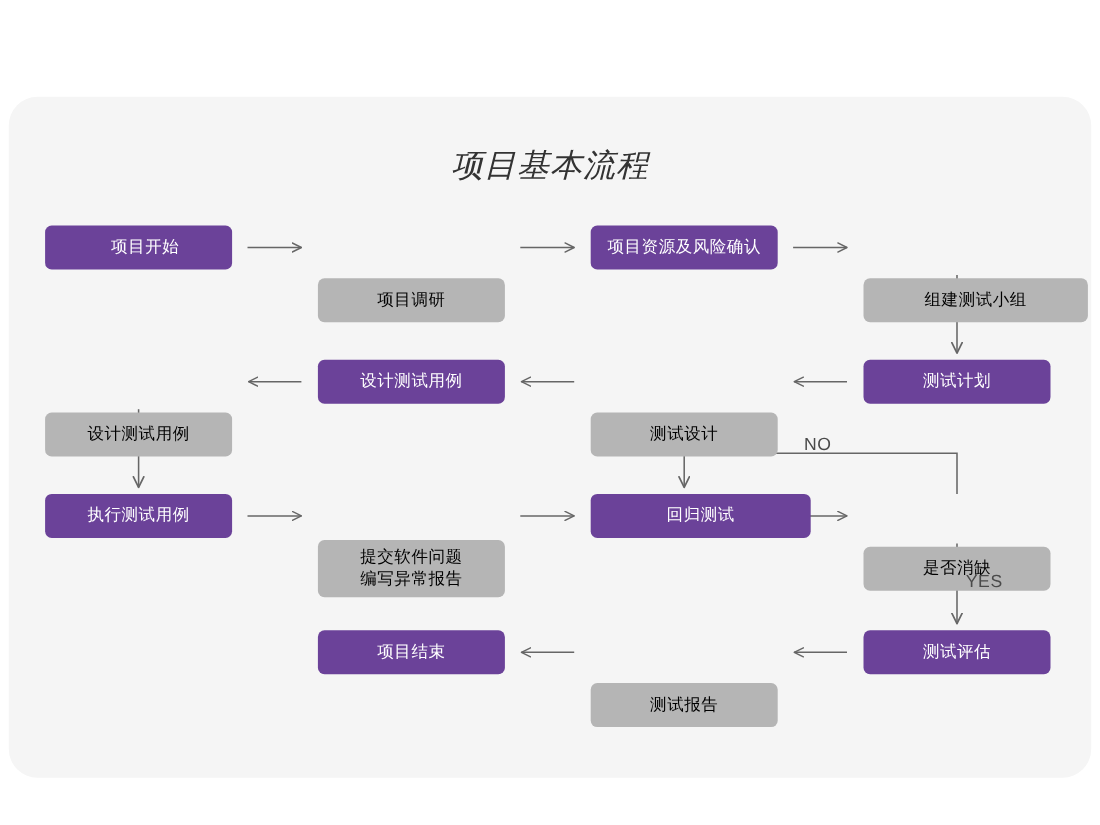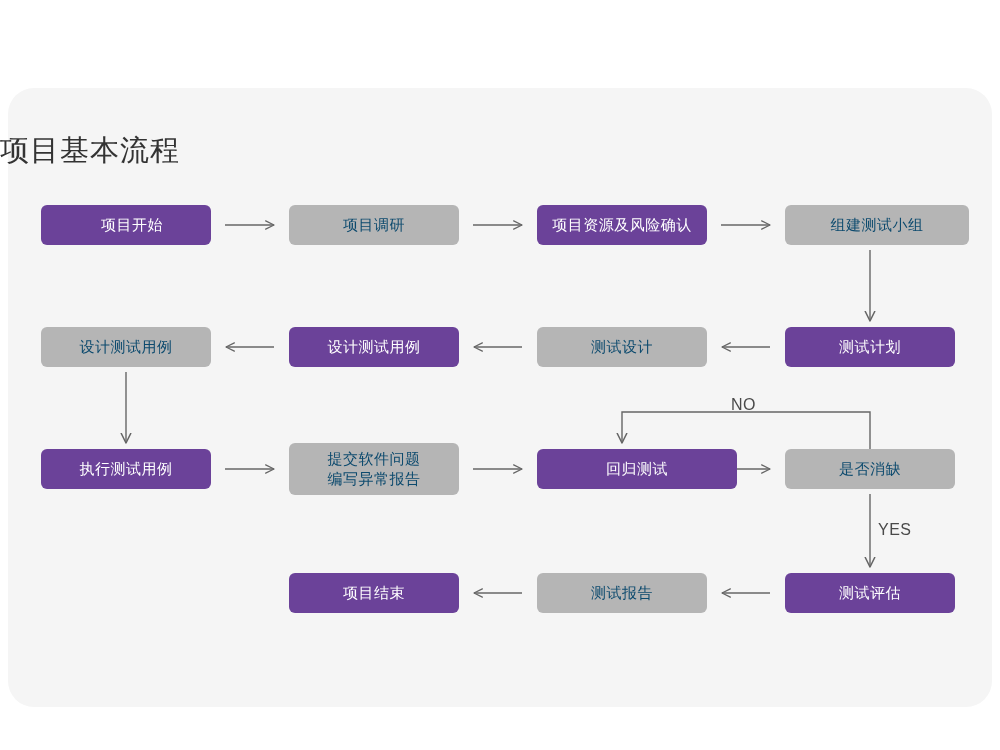--- a/index.html
+++ b/index.html
@@ -26,26 +26,27 @@
     width: 984px;
     height: 619px;
     background: #f5f5f5;
     border-radius: 26px;
   }
   #title {
     position: absolute;
     left: 0;
     top: 131px;
     width: 1000px;
-    text-align: left;
+    text-align: center;
     font-size: 29px;
     font-weight: 400;
     color: #333333;
     letter-spacing: 1px;
     white-space: nowrap;
+    font-style: italic;
   }
   .node {
     position: absolute;
     box-sizing: border-box;
     border-radius: 6px;
     display: flex;
     align-items: center;
     justify-content: center;
     text-align: center;
     font-size: 15px;
@@ -53,21 +54,22 @@
     letter-spacing: 0.5px;
     white-space: pre-line;
     user-select: none;
   }
   .node.purple {
     background: #6b4299;
     color: #ffffff;
   }
   .node.gray {
     background: #b5b5b5;
-    color: #0c4a6e;
+    color: #000000;
+    margin-top: 48px;
   }
   svg#edges {
     position: absolute;
     left: 0;
     top: 0;
     width: 1000px;
     height: 750px;
     pointer-events: none;
   }
   .edge-label {
@@ -123,21 +125,21 @@
       <line x1="870" y1="494" x2="870" y2="567" marker-end="url(#ah-d)"></line>
 
       <line x1="770" y1="593" x2="722" y2="593" marker-end="url(#ah-l)"></line>
       <line x1="522" y1="593" x2="474" y2="593" marker-end="url(#ah-l)"></line>
     </g>
   </svg>
 
   <div class="node purple" style="left:41px;  top:205px; width:170px; height:40px;padding-left:12px;">项目开始</div>
   <div class="node gray" style="left:289px; top:205px; width:170px; height:40px;">项目调研</div>
   <div class="node purple" style="left:537px; top:205px; width:170px; height:40px;">项目资源及风险确认</div>
-  <div class="node gray" style="left:785px; top:205px; width:184px; height:40px;text-align:center;">组建测试小组</div>
+  <div class="node gray" style="left:785px; top:205px; width:204px; height:40px;text-align:center;">组建测试小组</div>
 
   <div class="node purple" style="left:785px; top:327px; width:170px; height:40px;">测试计划</div>
   <div class="node gray" style="left:537px; top:327px; width:170px; height:40px;">测试设计</div>
   <div class="node purple" style="left:289px; top:327px; width:170px; height:40px;">设计测试用例</div>
   <div class="node gray" style="left:41px;  top:327px; width:170px; height:40px;">设计测试用例</div>
 
   <div class="node purple" style="left:41px;  top:449px; width:170px; height:40px;">执行测试用例</div>
   <div class="node gray" style="left:289px; top:443px; width:170px; height:52px;">提交软件问题
 编写异常报告</div>
   <div class="node purple" style="left:537px; top:449px; width:200px; height:40px;">回归测试</div>

